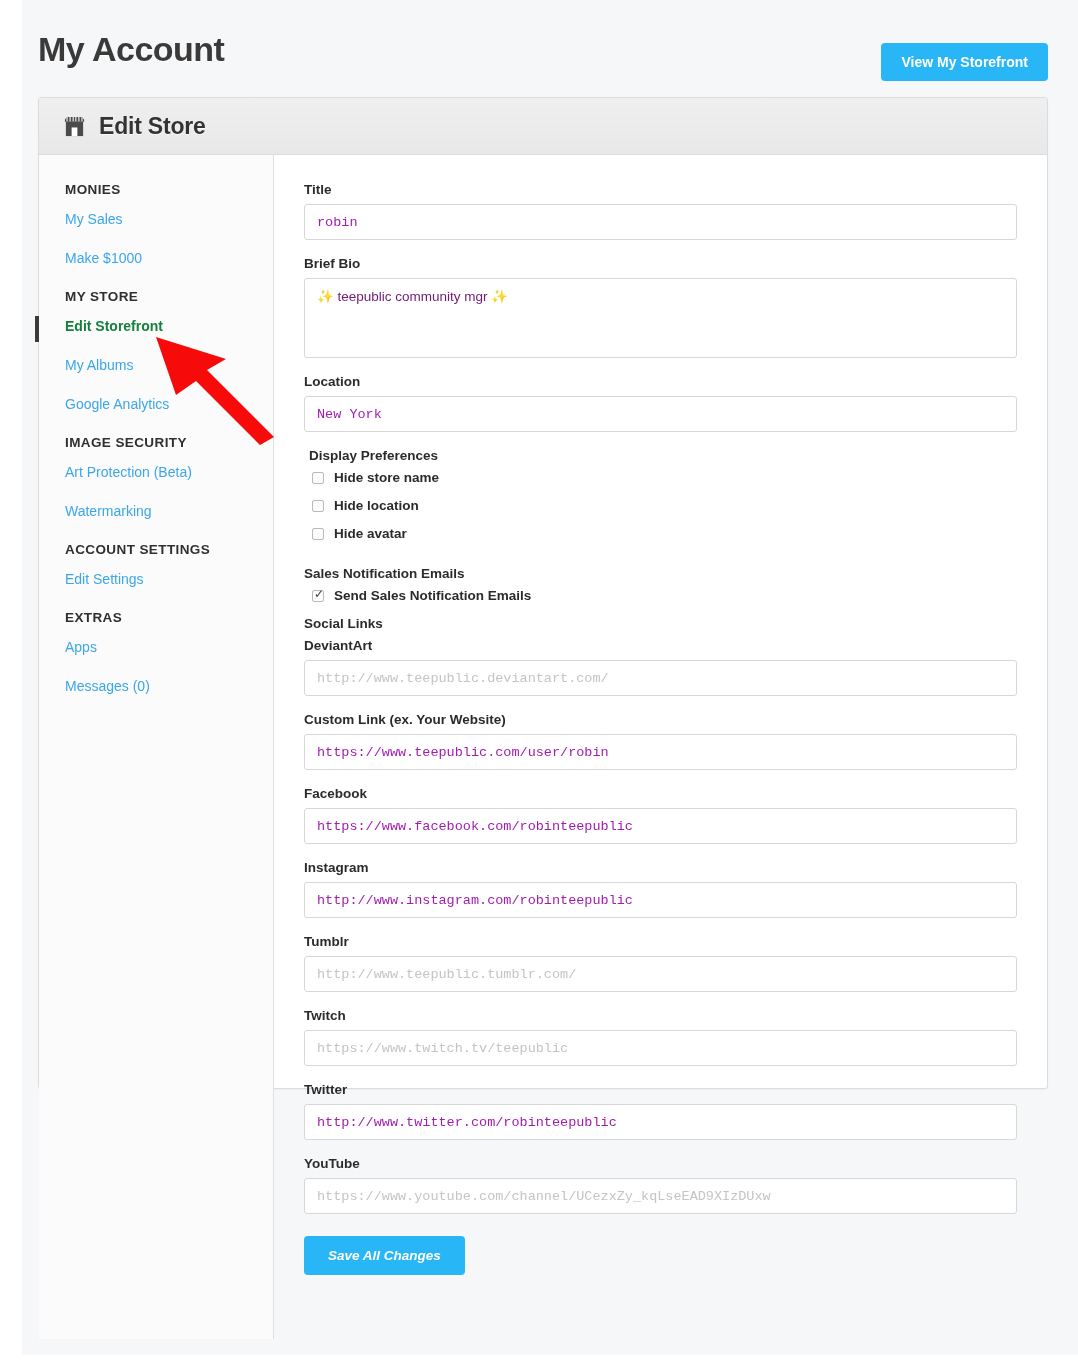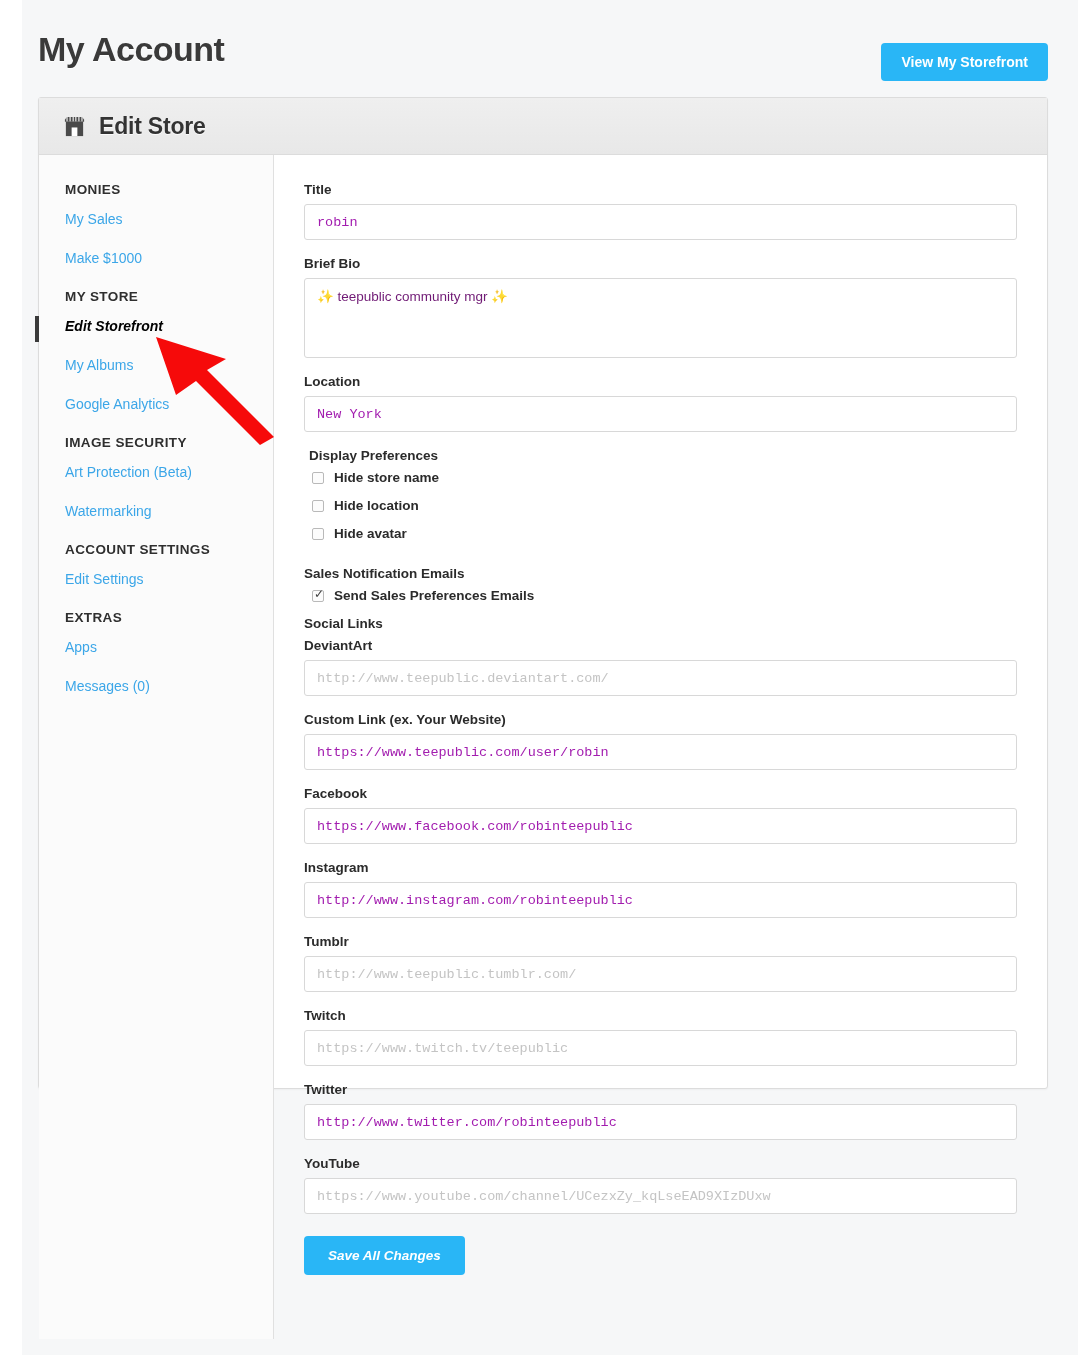--- a/index.html
+++ b/index.html
@@ -120,23 +120,22 @@
   .side-link {
     display: block;
     font-size: 14px;
     color: #3ba6e8;
     text-decoration: none;
     padding: 0 0 0 26px;
     margin-bottom: 23px;
     cursor: pointer;
   }
   .side-link.active {
-    color: #000000;
-    font-weight: bold;
-    font-style: italic;
+    color: #15803d;
+    font-weight: bold;
   }
   .active-marker {
     position: absolute;
     left: -4px;
     top: 161px;
     width: 4px;
     height: 26px;
     background: #3a3a3a;
   }
 
@@ -326,21 +325,21 @@
         </div>
         <div class="check-row">
           <span class="cbox"></span>
           <span class="check-label">Hide avatar</span>
         </div>
         <div class="gap-sm"></div>
 
         <div class="field-label">Sales Notification Emails</div>
         <div class="check-row">
           <span class="cbox checked"></span>
-          <span class="check-label">Send Sales Preferences Emails</span>
+          <span class="check-label">Send Sales Notification Emails</span>
         </div>
 
         <div class="field-label">Social Links</div>
 
         <div class="field-label">DeviantArt</div>
         <input class="txt" type="text" placeholder="http://www.teepublic.deviantart.com/" style="">
         <div class="gap"></div>
 
         <div class="field-label">Custom Link (ex. Your Website)</div>
         <input class="txt" type="text" value="https://www.teepublic.com/user/robin" style="">

